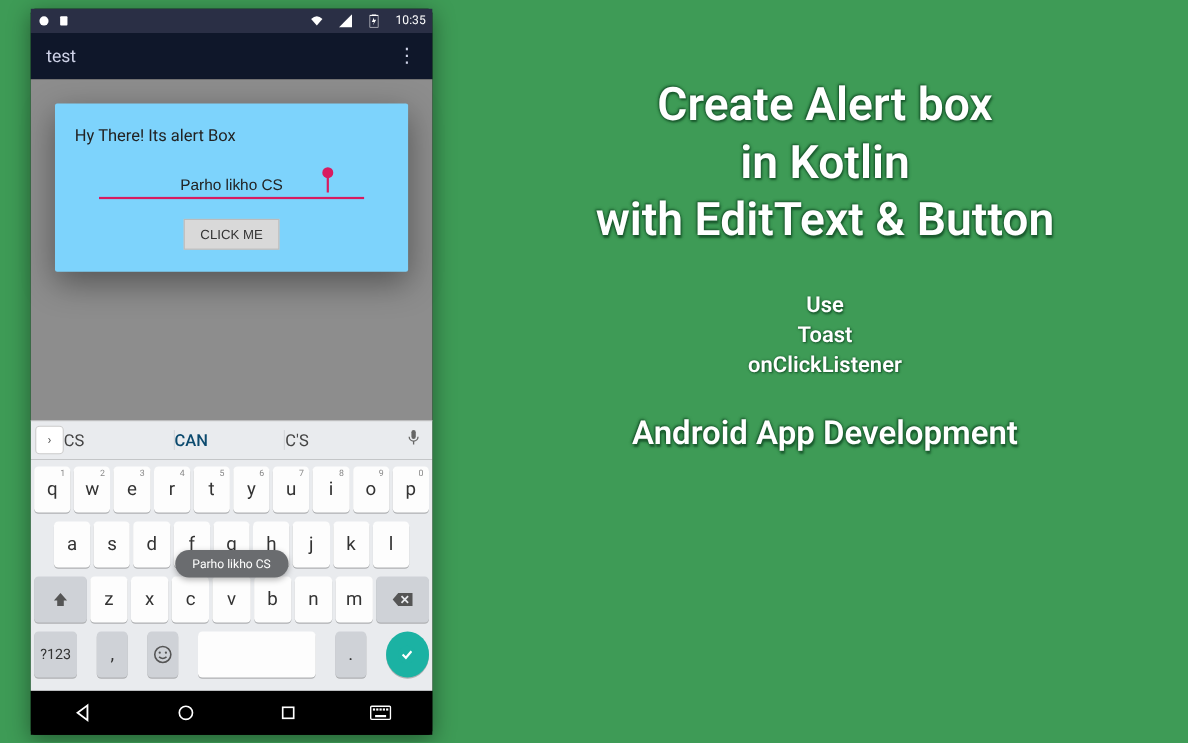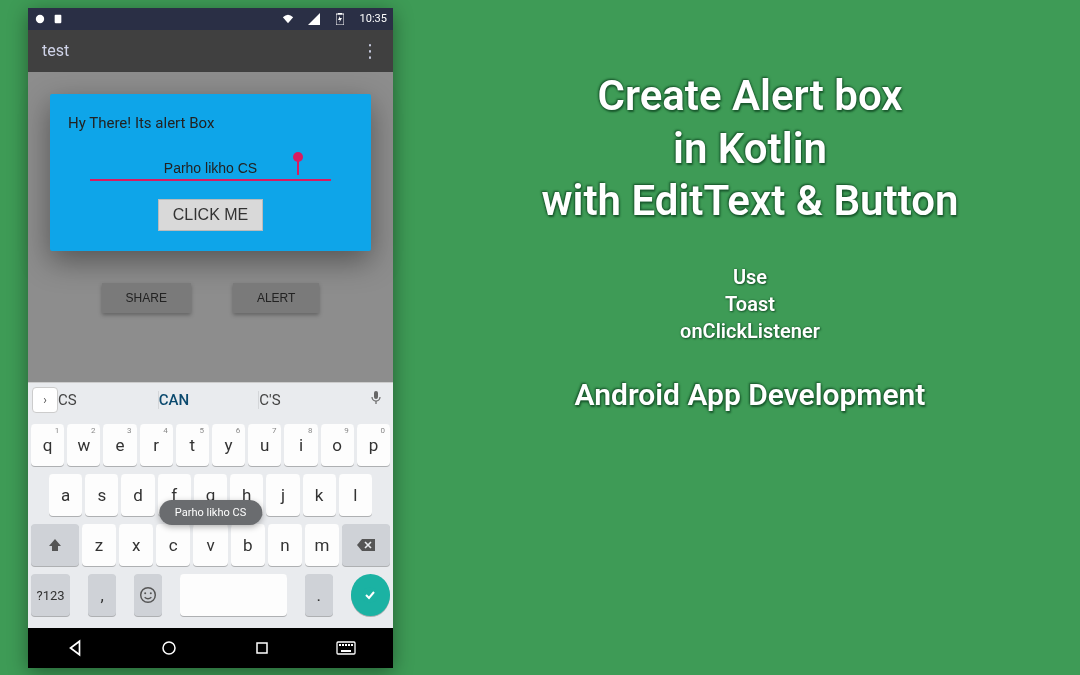--- a/index.html
+++ b/index.html
@@ -32,38 +32,38 @@
     align-items: center;
     font-size: 11px;
     padding: 0 6px;
   }
   .statusbar .left { display:flex; gap:6px; align-items:center;}
   .statusbar .right { margin-left:auto; display:flex; gap:14px; align-items:center;}
   .sb-icon { width:12px; height:12px; display:inline-flex; align-items:center; justify-content:center;}
   
   .appbar {
     height: 46px;
-    background: #404040;
+    background: #0f172a;
     color: #cfd3e8;
     display:flex;
     align-items:center;
     padding: 0 14px;
     font-size: 16px;
   }
   .appbar .title { flex:1; }
   .appbar .menu { color:#cfd3e8; font-size:18px; letter-spacing:0; line-height:4px;}
   
   .content-scrim {
     flex: 0 0 310px;
     background: #8d8d8d;
     position: relative;
     padding-top: 22px;
   }
   .dialog {
-    background: #0ea5e9;
+    background: #7dd3fc;
     border-radius: 2px;
     margin: 0 22px;
     padding: 20px 18px 20px 18px;
     box-shadow: 0 10px 30px rgba(0,0,0,0.4);
   }
   .dialog-title { font-size:15px; color:#222; margin-bottom: 26px; }
   .edit-wrap { position:relative; margin: 0 22px 18px 22px; }
   .edit-text {
     width: 100%;
     border: none;
@@ -87,21 +87,21 @@
     content:"";
     position:absolute; left:-4px; top:-5px;
     width:10px; height:10px; border-radius:50%;
     background:#d81b60;
   }
   .dialog-btn-row { display:flex; justify-content:center; }
   .raised-btn {
     background:#d9d9d9;
     border:1px solid #bbb;
     padding: 6px 14px;
-    font-size: 16px;
+    font-size: 12px;
     color:#333;
     cursor:pointer;
   }
   .below-btns {
     display:flex;
     justify-content:center;
     gap: 42px;
     margin-top: 32px;
   }
   .flat-btn {
@@ -254,24 +254,20 @@
     <div class="dialog">
       <div class="dialog-title">Hy There!  Its alert Box</div>
       <div class="edit-wrap">
         <input class="edit-text" type="text" value="Parho likho CS" style="">
         <div class="cursor"></div>
       </div>
       <div class="dialog-btn-row">
         <button class="raised-btn">CLICK ME</button>
       </div>
     </div>
-    <div class="below-btns">
-      <button class="flat-btn">SHARE</button>
-      <button class="flat-btn">ALERT</button>
-    </div>
   </div>
 
   <div class="suggestions">
     <div class="sugg-exp">›</div>
     <div class="sugg">CS</div>
     <div class="sugg center">CAN</div>
     <div class="sugg">C'S</div>
     <div class="mic">
       <svg viewBox="0 0 12 16" width="12" height="16">
           <rect x="4" y="1" width="4" height="8" rx="2" fill="#666"></rect>

